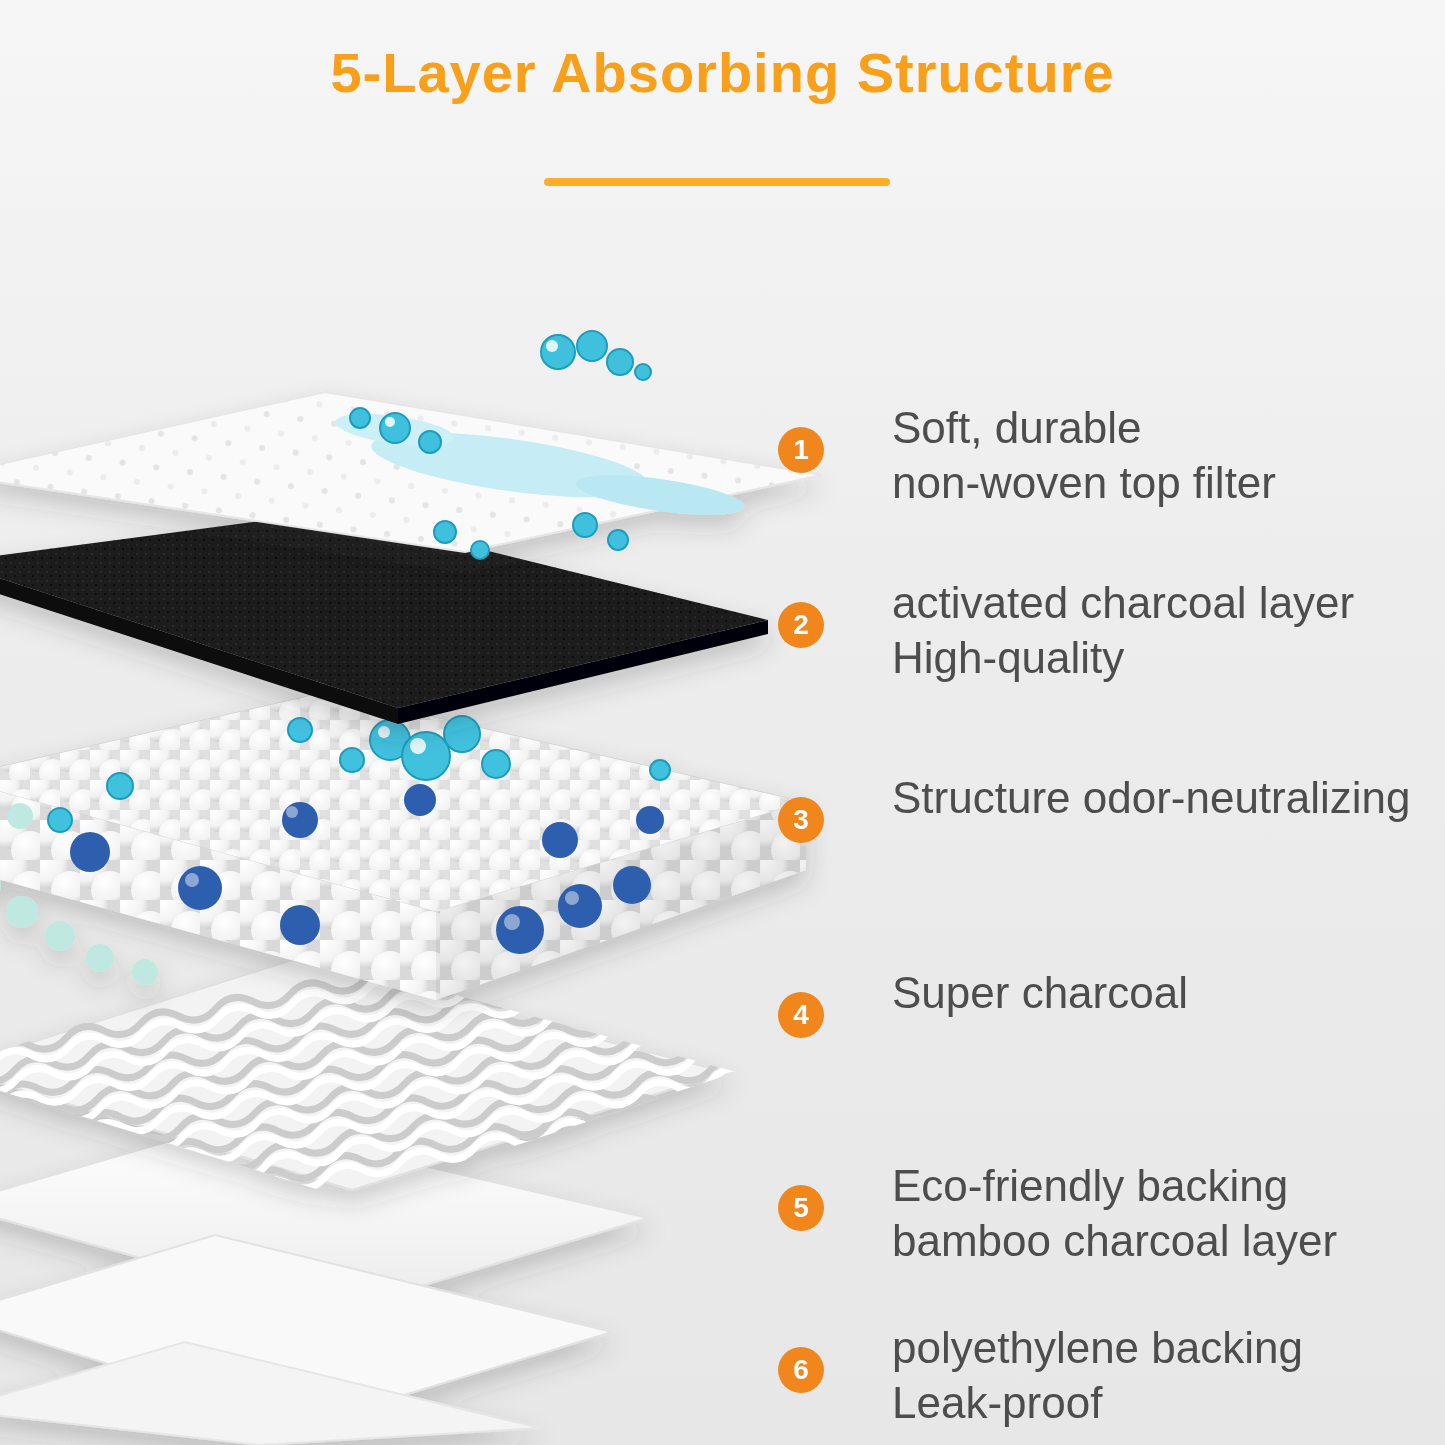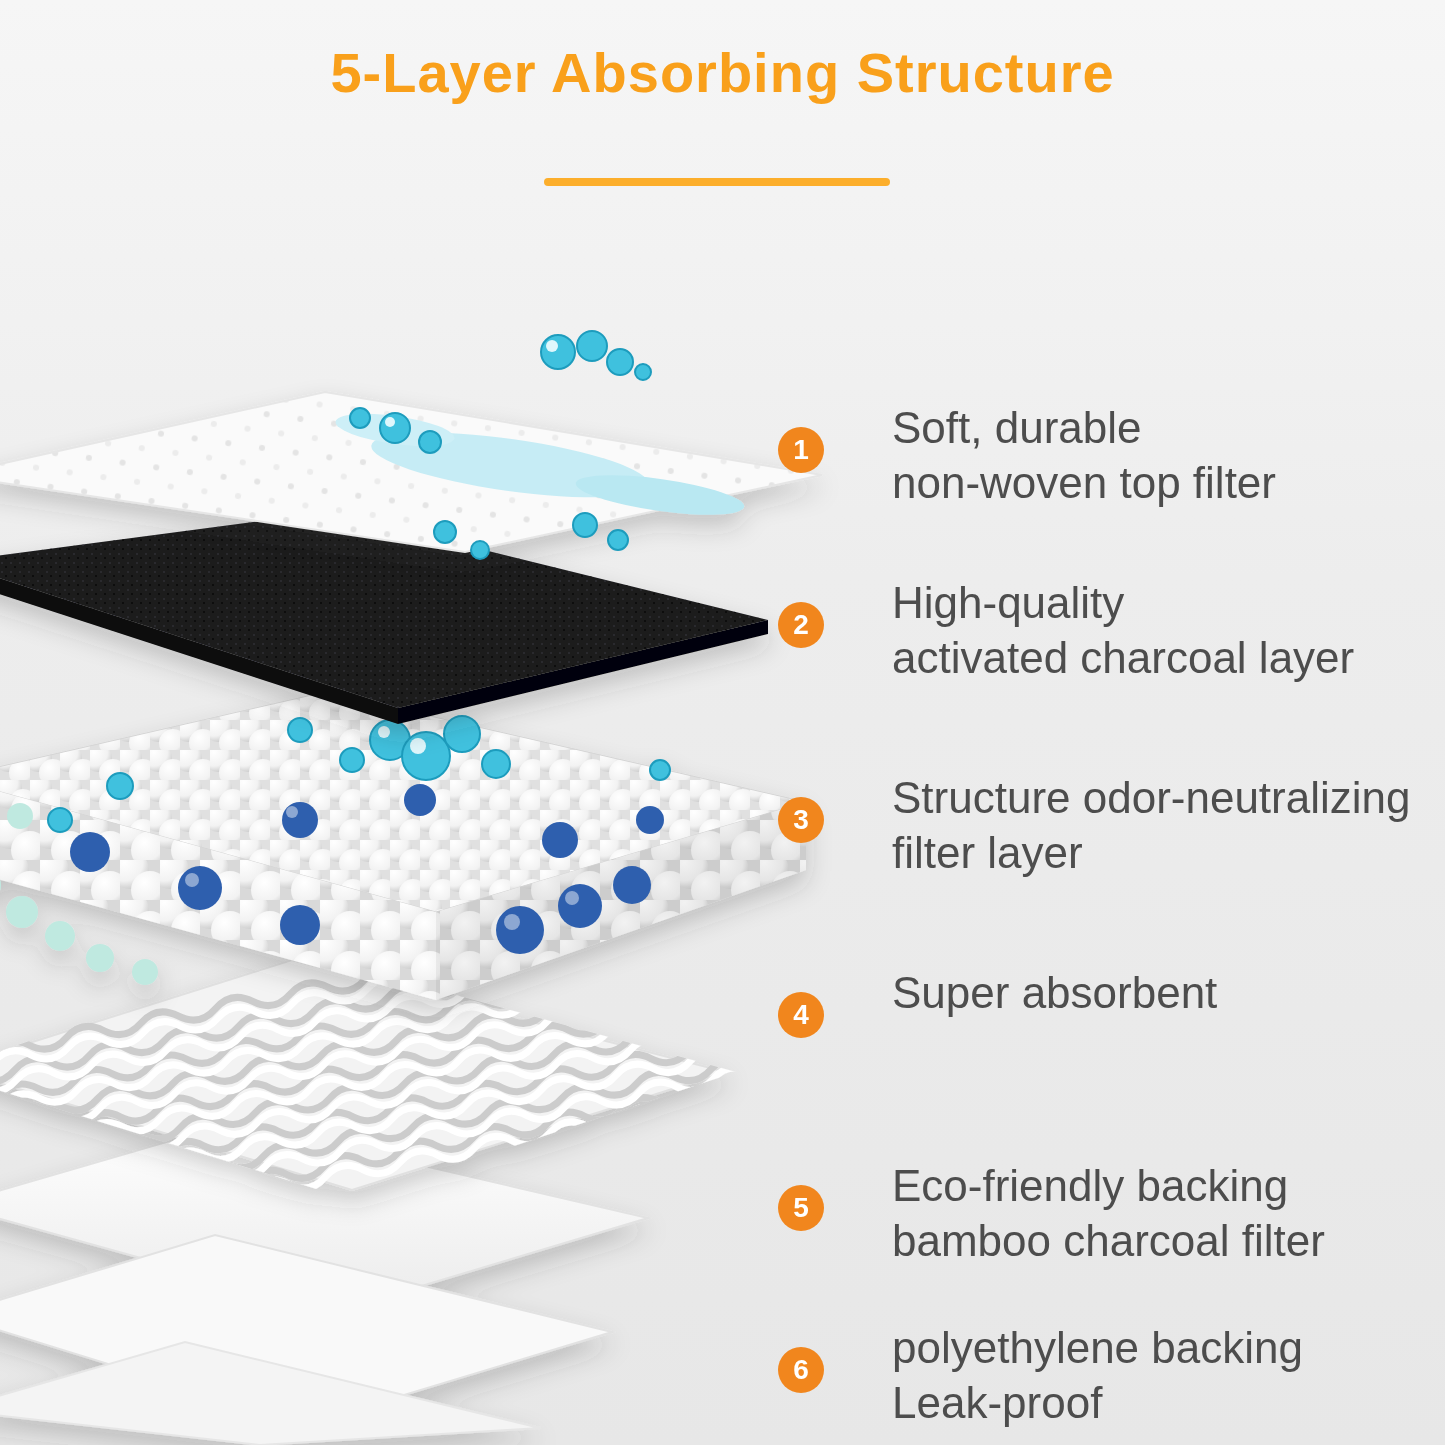--- a/index.html
+++ b/index.html
@@ -200,51 +200,50 @@
         <span>Soft, durable</span>
         <span>non-woven top filter</span>
       </div>
     </div>
 
     <div class="item i2">
       <div class="badge">
         <span>2</span>
       </div>
       <div class="label">
+        <span>activated charcoal layer</span>
         <span>High-quality</span>
-        <span>activated charcoal layer</span>
       </div>
     </div>
 
     <div class="item i3">
       <div class="badge">
         <span>3</span>
       </div>
       <div class="label">
         <span>Structure odor-neutralizing</span>
-        <span>filter layer</span>
       </div>
     </div>
 
     <div class="item i4">
       <div class="badge">
         <span>4</span>
       </div>
       <div class="label">
-        <span>Super absorbent</span>
+        <span>Super charcoal</span>
       </div>
     </div>
 
     <div class="item i5">
       <div class="badge">
         <span>5</span>
       </div>
       <div class="label">
         <span>Eco-friendly backing</span>
-        <span>bamboo charcoal filter</span>
+        <span>bamboo charcoal layer</span>
       </div>
     </div>
 
     <div class="item i6">
       <div class="badge">
         <span>6</span>
       </div>
       <div class="label">
         <span>polyethylene backing</span>
         <span>Leak-proof</span>

